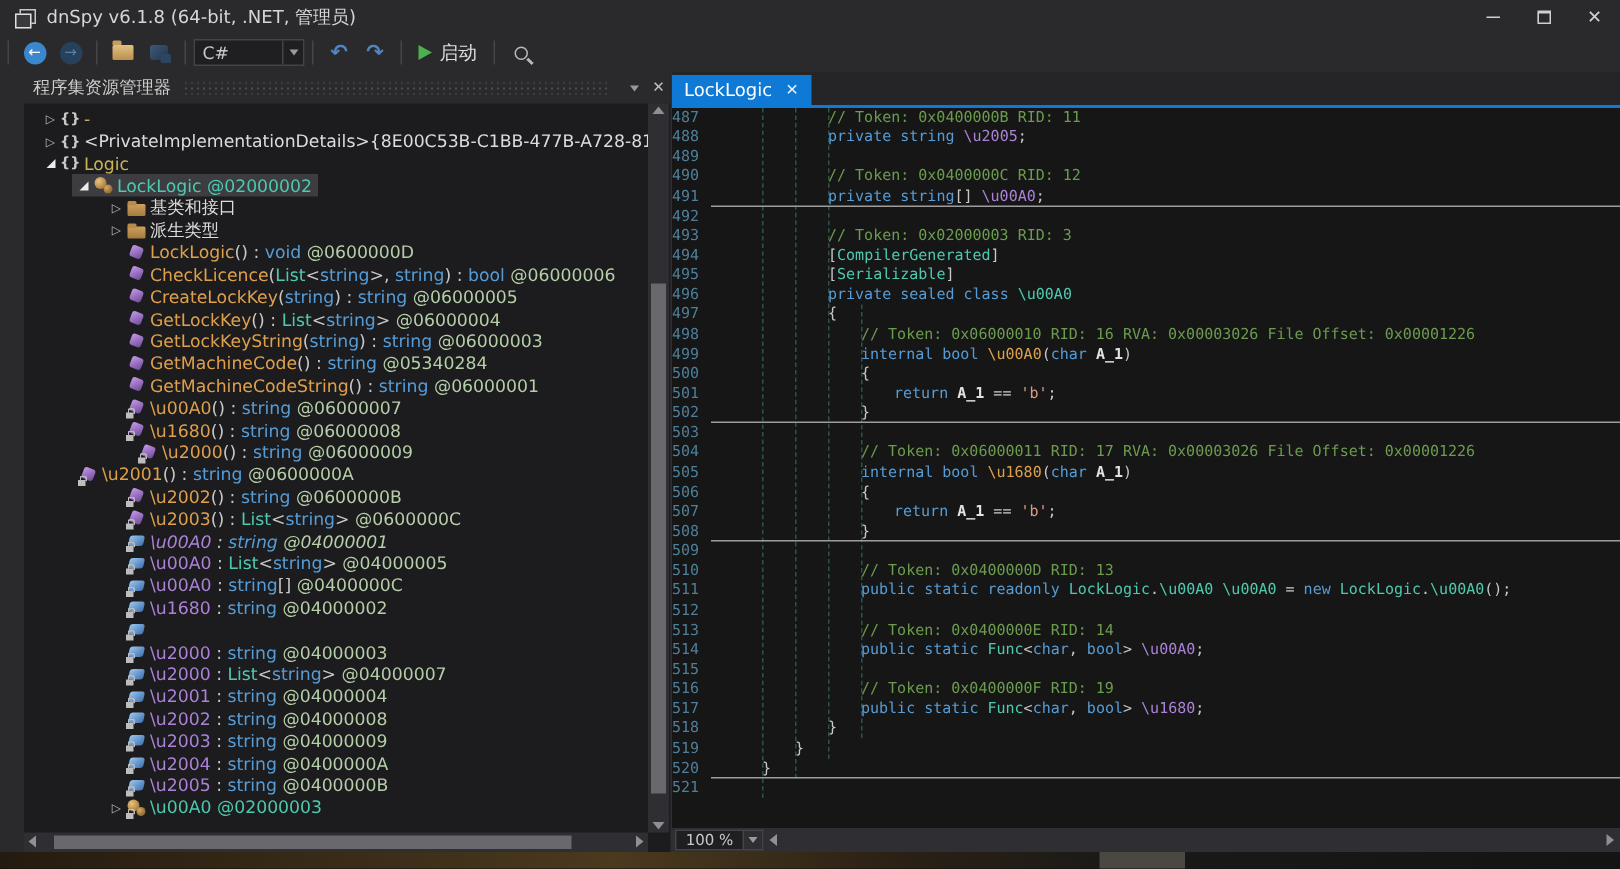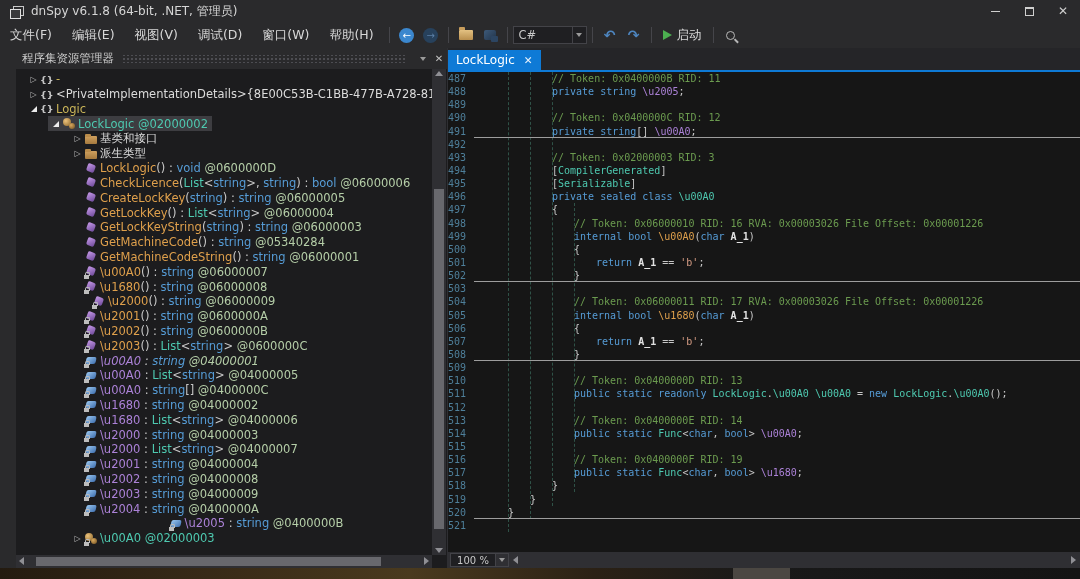--- a/index.html
+++ b/index.html
@@ -131,28 +131,20 @@
           <span class="ic-min"></span>
         </span>
       <span class="winbtn">
           <span class="ic-restore"></span>
         </span>
       <span class="winbtn ic-close">✕</span>
     </div>
   </div>
 
   <div class="menubar">
-    <div id="menu-items" style="display:flex;height:100%;">
-        <div class="menuitem">文件(F)</div>
-        <div class="menuitem">编辑(E)</div>
-        <div class="menuitem">视图(V)</div>
-        <div class="menuitem">调试(D)</div>
-        <div class="menuitem">窗口(W)</div>
-        <div class="menuitem">帮助(H)</div>
-      </div>
     <span class="tsep"></span>
     <span class="tbtn">
         <span class="navcirc nav-back">←</span>
       </span>
     <span class="tbtn">
         <span class="navcirc nav-fwd">→</span>
       </span>
     <span class="tsep"></span>
     <span class="tbtn">
         <span class="folder-ic"></span>
@@ -320,21 +312,21 @@
           </div>
           <div class="trow" style="padding-left: 62px; align-items: flex-end;">
             <span class="tin">
               <span class="arrow"></span>
               <span class="ticon i-method">
                 <span class="lock"></span>
               </span>
               <span><span class="c-method">\u2000</span><span class="c-punct">() : </span><span class="c-kw">string</span><span class="c-plain"> </span><span class="c-num">@06000009</span></span>
             </span>
           </div>
-          <div class="trow" style="padding-left: 54px;">
+          <div class="trow" style="padding-left: 22px;">
             <span class="tin">
               <span class="arrow"></span>
               <span class="ticon i-method">
                 <span class="lock"></span>
               </span>
               <span><span class="c-method">\u2001</span><span class="c-punct">() : </span><span class="c-kw">string</span><span class="c-plain"> </span><span class="c-num">@0600000A</span></span>
             </span>
           </div>
           <div class="trow" style="padding-left: 54px;">
             <span class="tin">
@@ -389,21 +381,20 @@
               </span>
               <span><span class="c-field">\u1680</span><span class="c-punct"> : </span><span class="c-kw">string</span><span class="c-plain"> </span><span class="c-num">@04000002</span></span>
             </span>
           </div>
           <div class="trow" style="padding-left: 54px;">
             <span class="tin">
               <span class="arrow"></span>
               <span class="ticon i-field">
                 <span class="lock"></span>
               </span>
-              <span><span class="c-field">\u1680</span><span class="c-punct"> : </span><span class="c-type">List</span><span class="c-punct">&lt;</span><span class="c-kw">string</span><span class="c-punct">&gt; </span><span class="c-num">@04000006</span></span>
             </span>
           </div>
           <div class="trow" style="padding-left: 54px;">
             <span class="tin">
               <span class="arrow"></span>
               <span class="ticon i-field">
                 <span class="lock"></span>
               </span>
               <span><span class="c-field">\u2000</span><span class="c-punct"> : </span><span class="c-kw">string</span><span class="c-plain"> </span><span class="c-num">@04000003</span></span>
             </span>
@@ -446,21 +437,21 @@
           </div>
           <div class="trow" style="padding-left: 54px;">
             <span class="tin">
               <span class="arrow"></span>
               <span class="ticon i-field">
                 <span class="lock"></span>
               </span>
               <span><span class="c-field">\u2004</span><span class="c-punct"> : </span><span class="c-kw">string</span><span class="c-plain"> </span><span class="c-num">@0400000A</span></span>
             </span>
           </div>
-          <div class="trow" style="padding-left: 54px; justify-content: center;">
+          <div class="trow" style="padding-left: 54px;">
             <span class="tin">
               <span class="arrow"></span>
               <span class="ticon i-field">
                 <span class="lock"></span>
               </span>
               <span><span class="c-field">\u2005</span><span class="c-punct"> : </span><span class="c-kw">string</span><span class="c-plain"> </span><span class="c-num">@0400000B</span></span>
             </span>
           </div>
           <div class="trow" style="padding-left: 54px;">
             <span class="tin">

